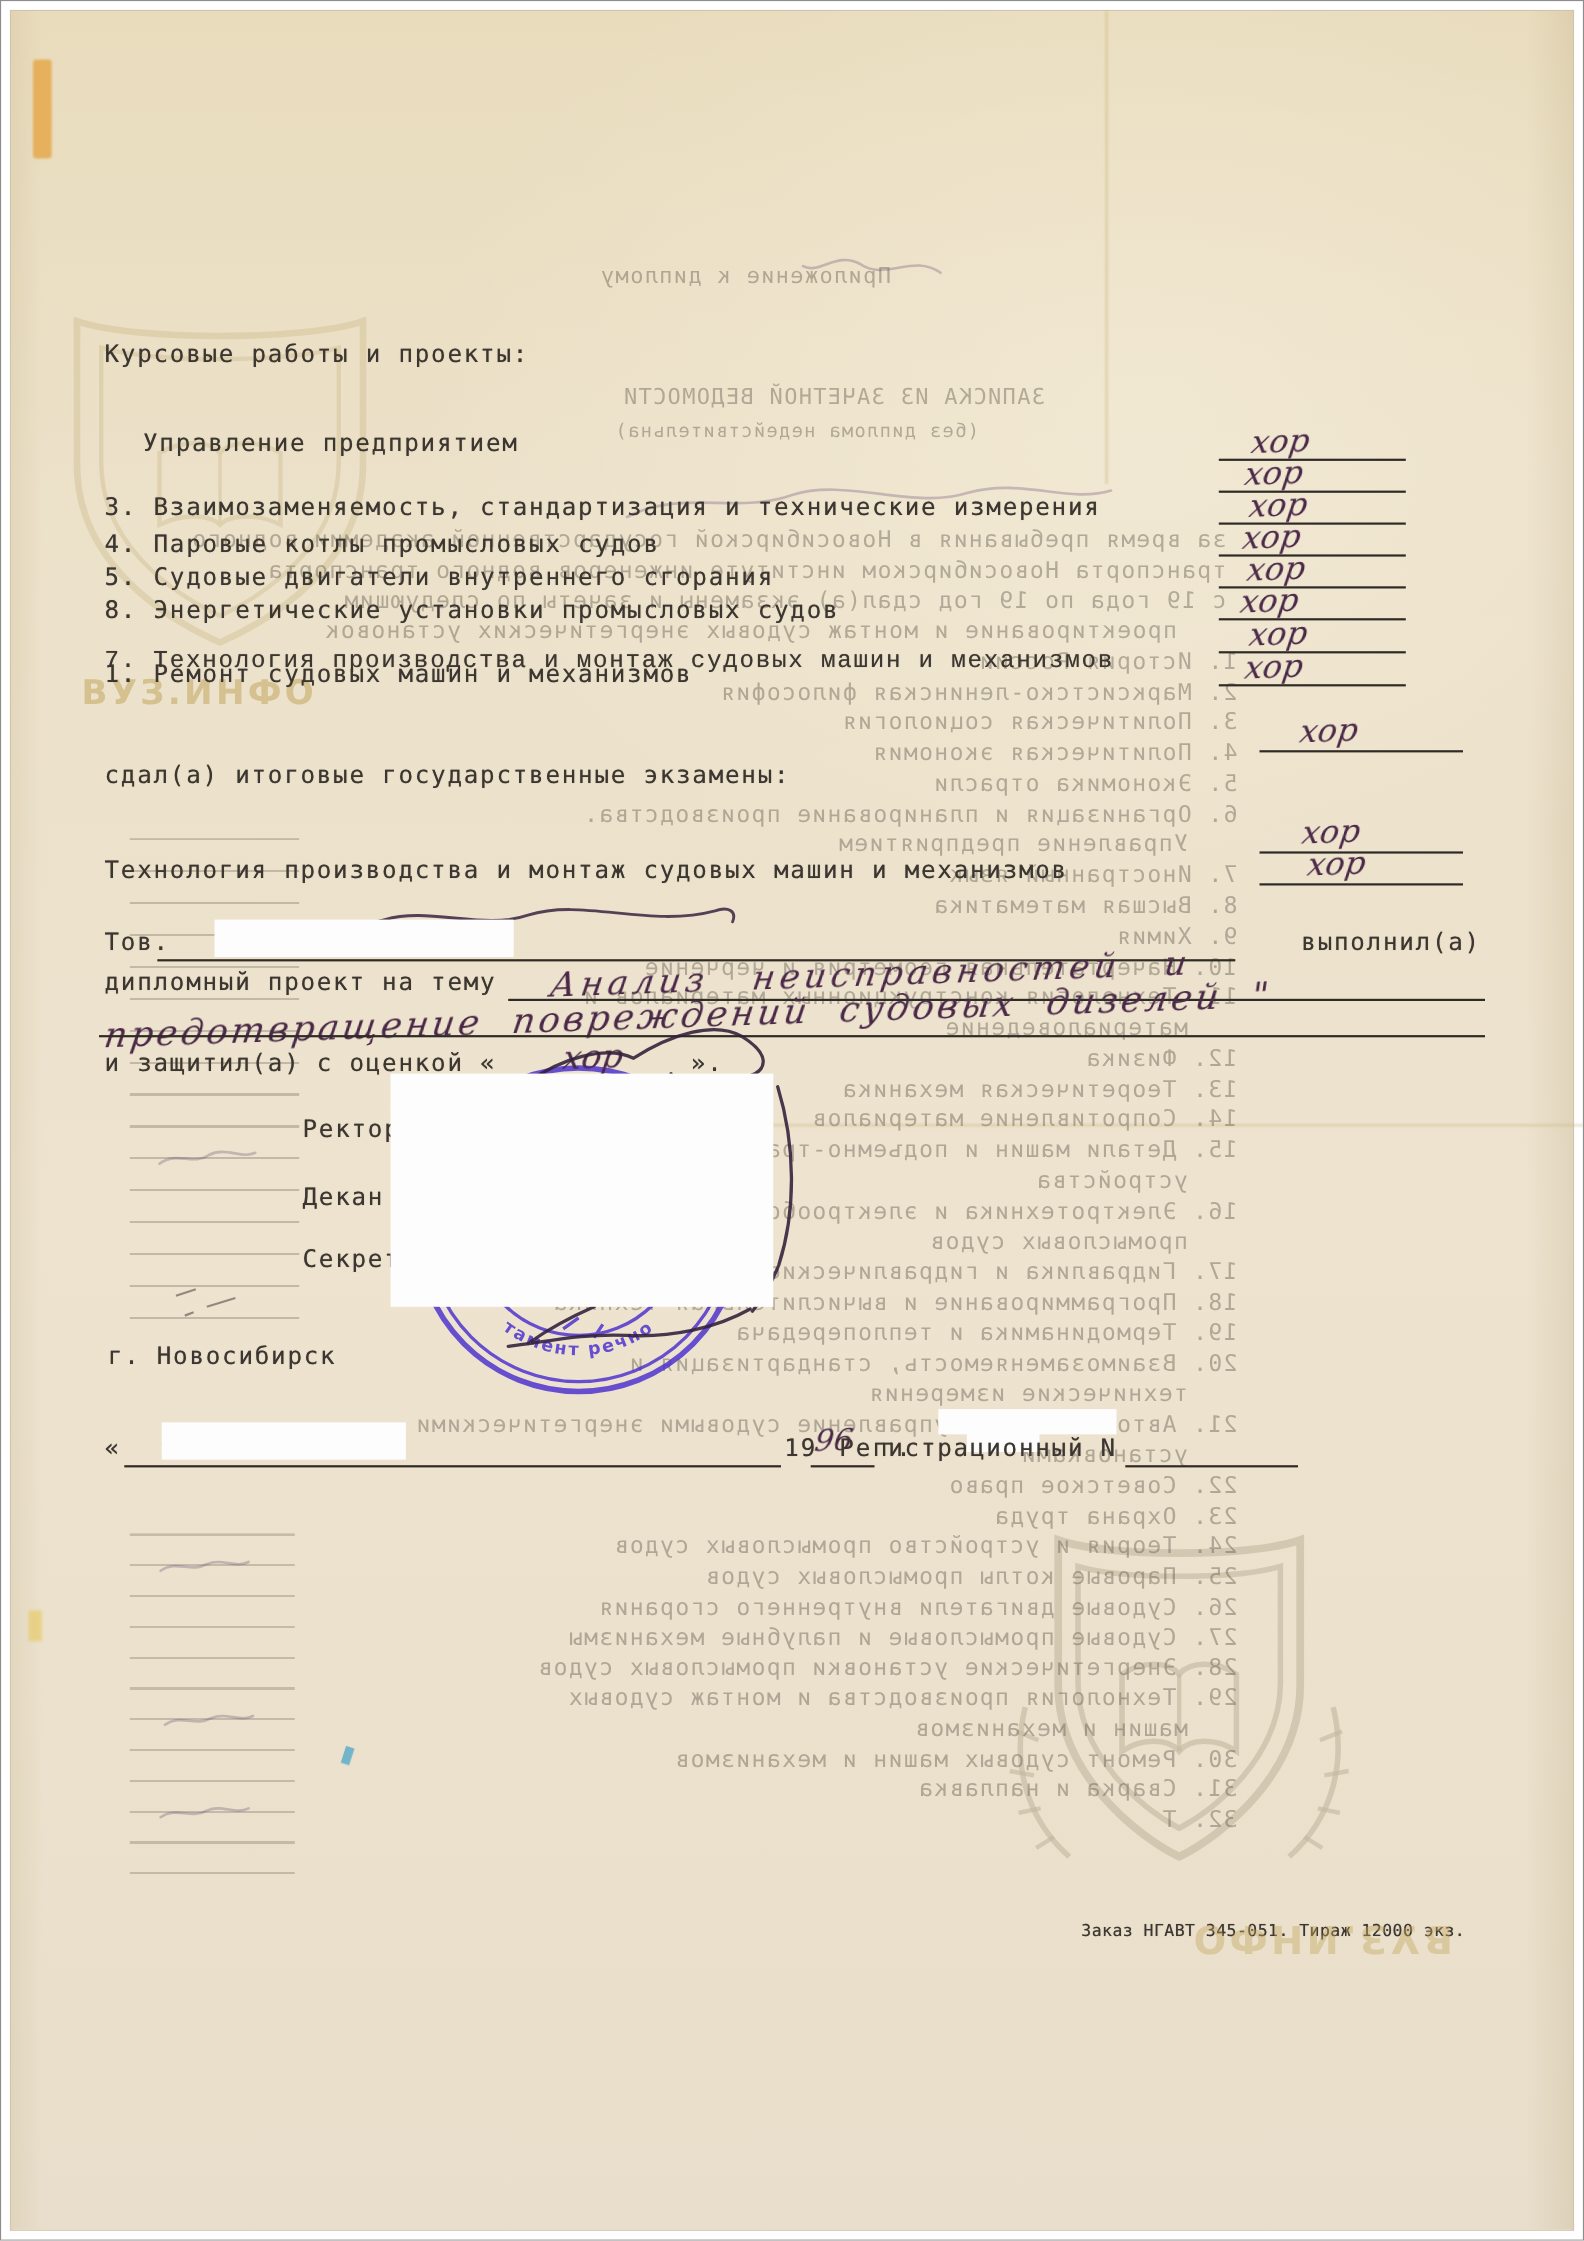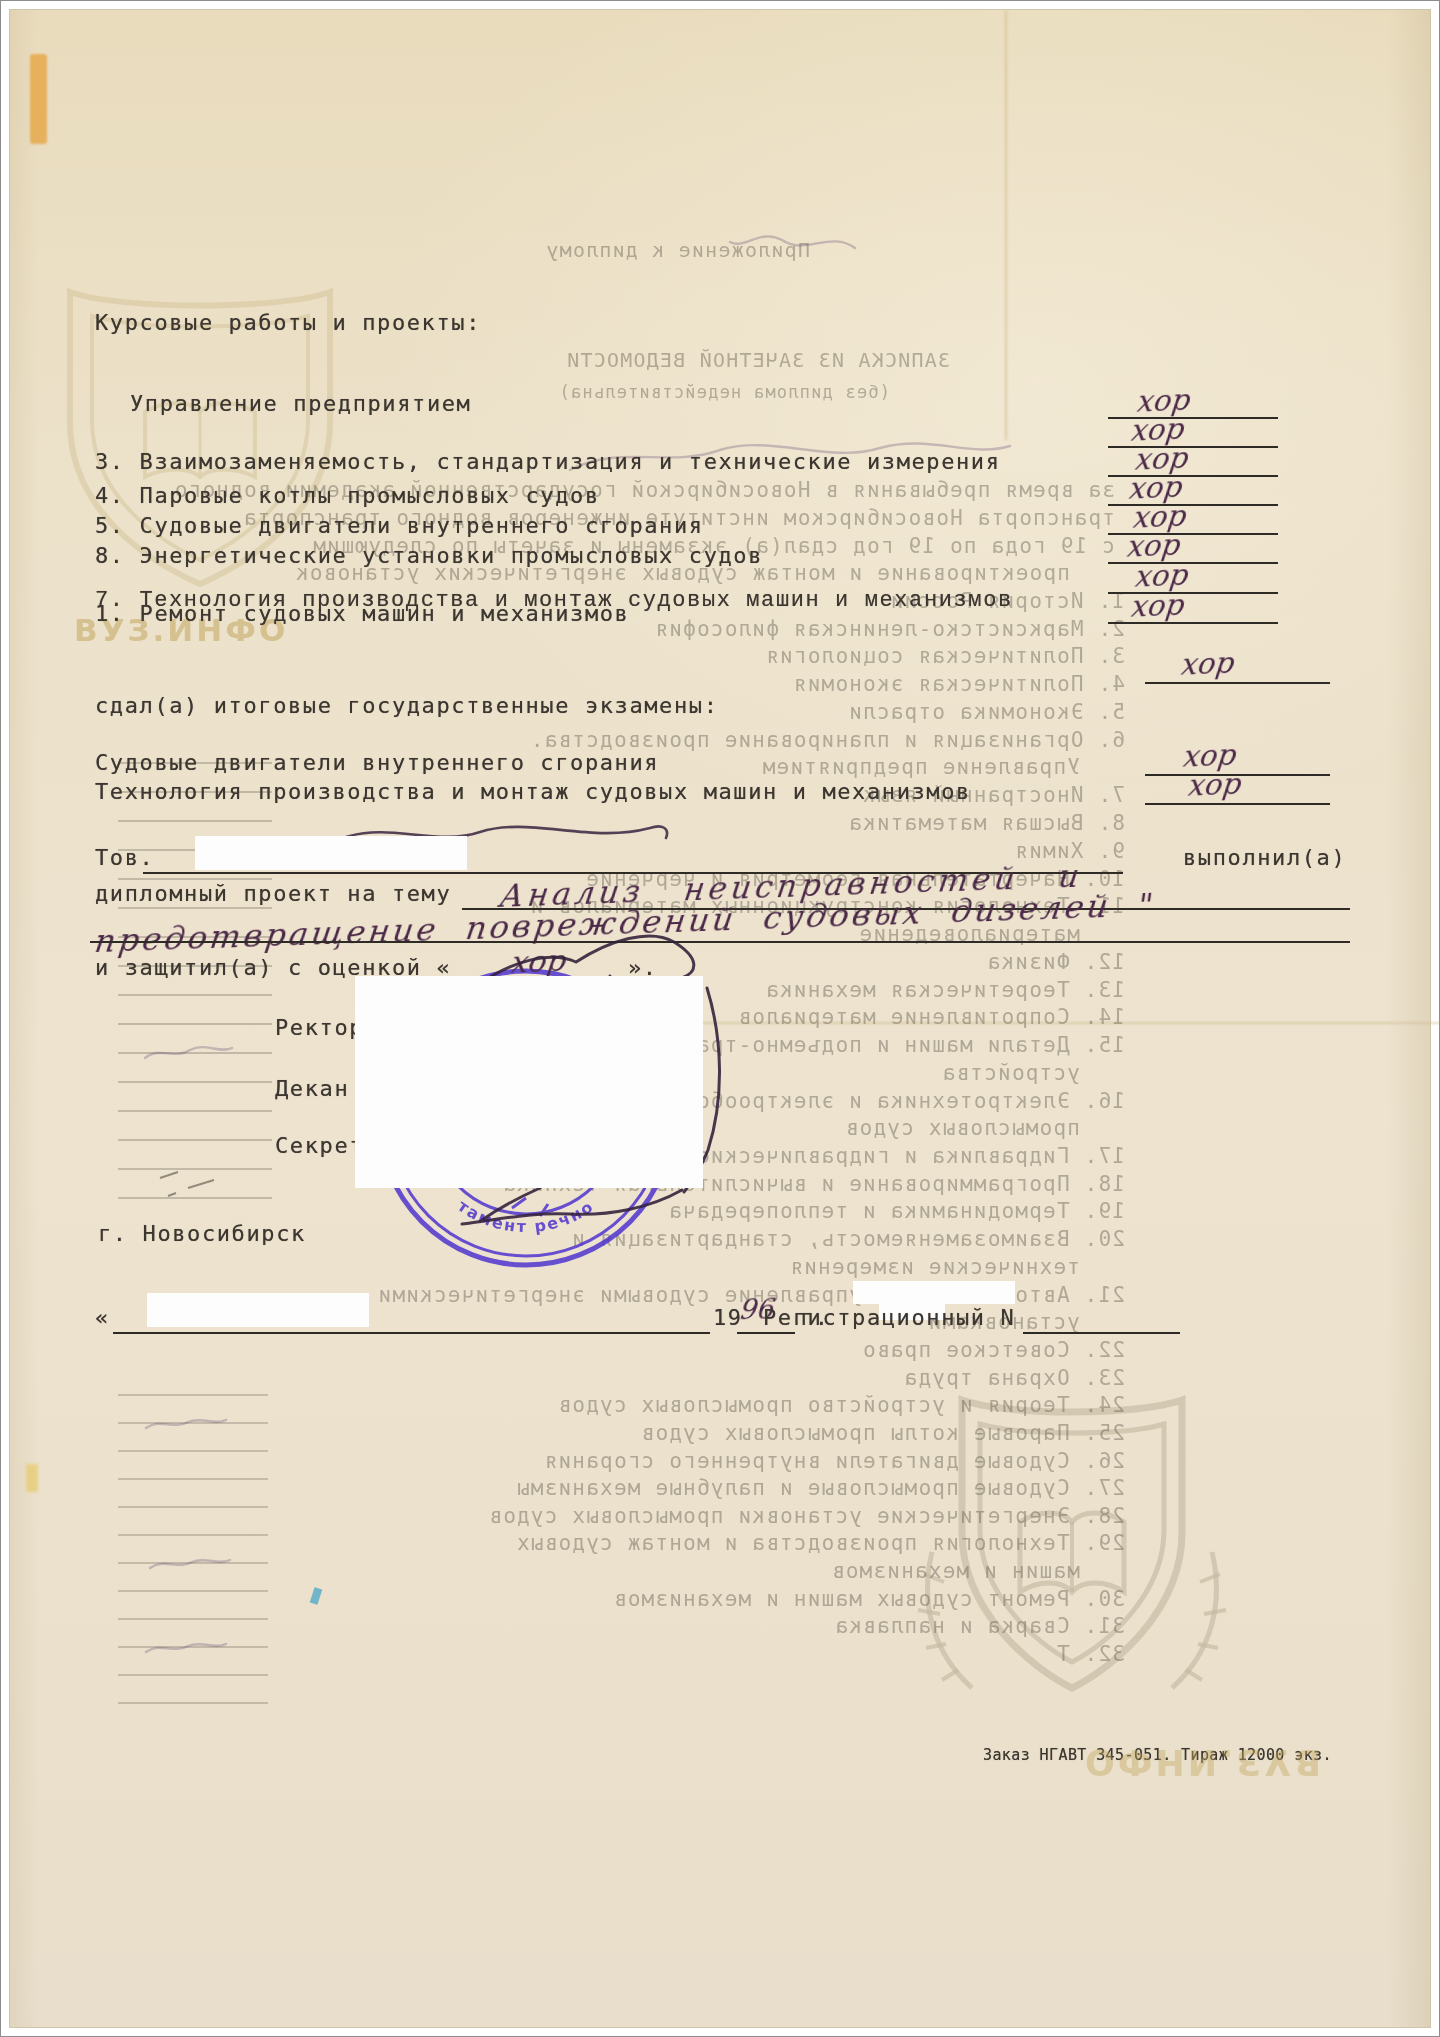--- a/index.html
+++ b/index.html
@@ -150,21 +150,20 @@
   <div class="hw" style="left:1124px;top:490px;font-size:29px;">хор</div>
   <div class="hw" style="left:1118px;top:519px;font-size:29px;">хор</div>
   <div class="hw" style="left:1126px;top:549px;font-size:29px;">хор</div>
   <div class="hw" style="left:1122px;top:579px;font-size:29px;">хор</div>
 
   <div class="ul" style="left:1135px;top:672px;width:185px;"></div>
   <div class="hw" style="left:1172px;top:637px;font-size:29px;">хор</div>
 
   <div class="t" style="left:85px;top:683px;">сдал(а) итоговые государственные экзамены:</div>
 
-  <div class="t" style="left:85px;top:740px;">Судовые двигатели внутреннего сгорания</div>
   <div class="ul" style="left:1135px;top:764px;width:185px;"></div>
   <div class="hw" style="left:1174px;top:729px;font-size:29px;">хор</div>
 
   <div class="t" style="left:85px;top:769px;">Технология производства и монтаж судовых машин и механизмов</div>
   <div class="ul" style="left:1135px;top:793px;width:185px;"></div>
   <div class="hw" style="left:1179px;top:758px;font-size:29px;">хор</div>
 
   <svg width="300" height="300" viewBox="0 0 300 300" style="left:366px;top:958px;opacity:.82;filter:blur(.4px);">
     <g fill="none" stroke="#4a2ed0">
       <circle cx="150" cy="150" r="147" stroke-width="5"></circle>

